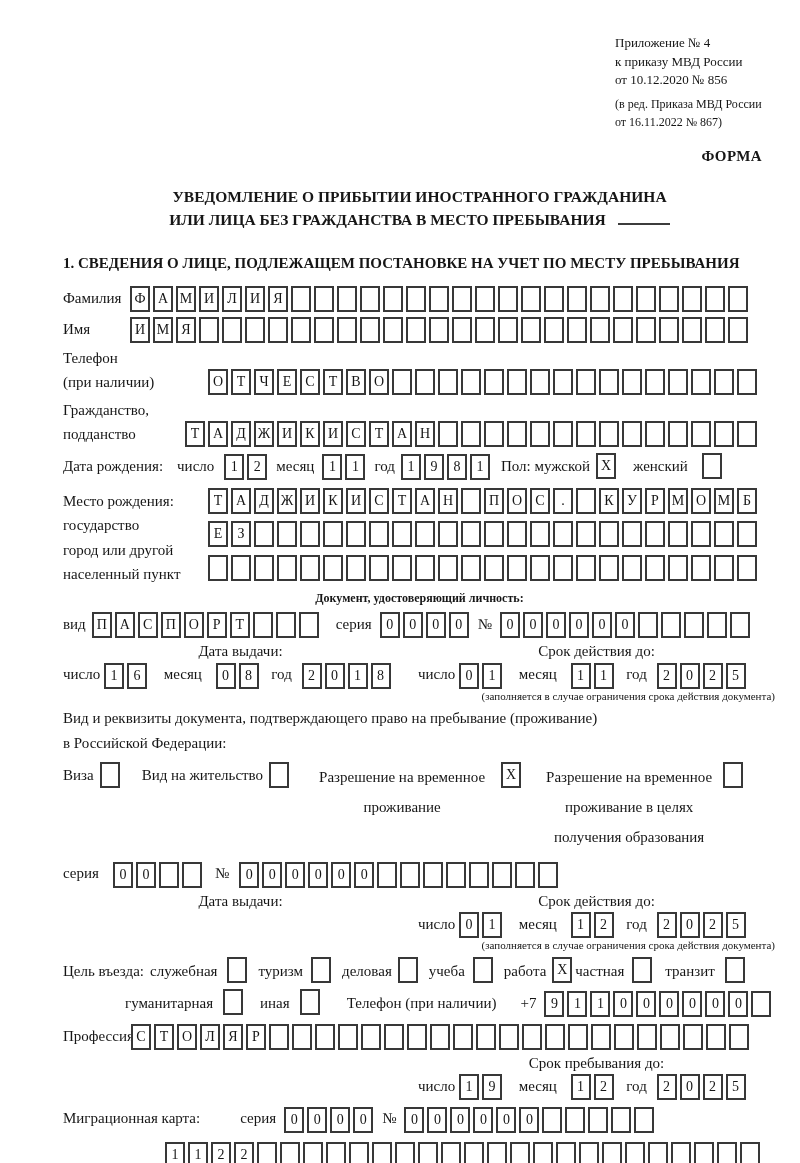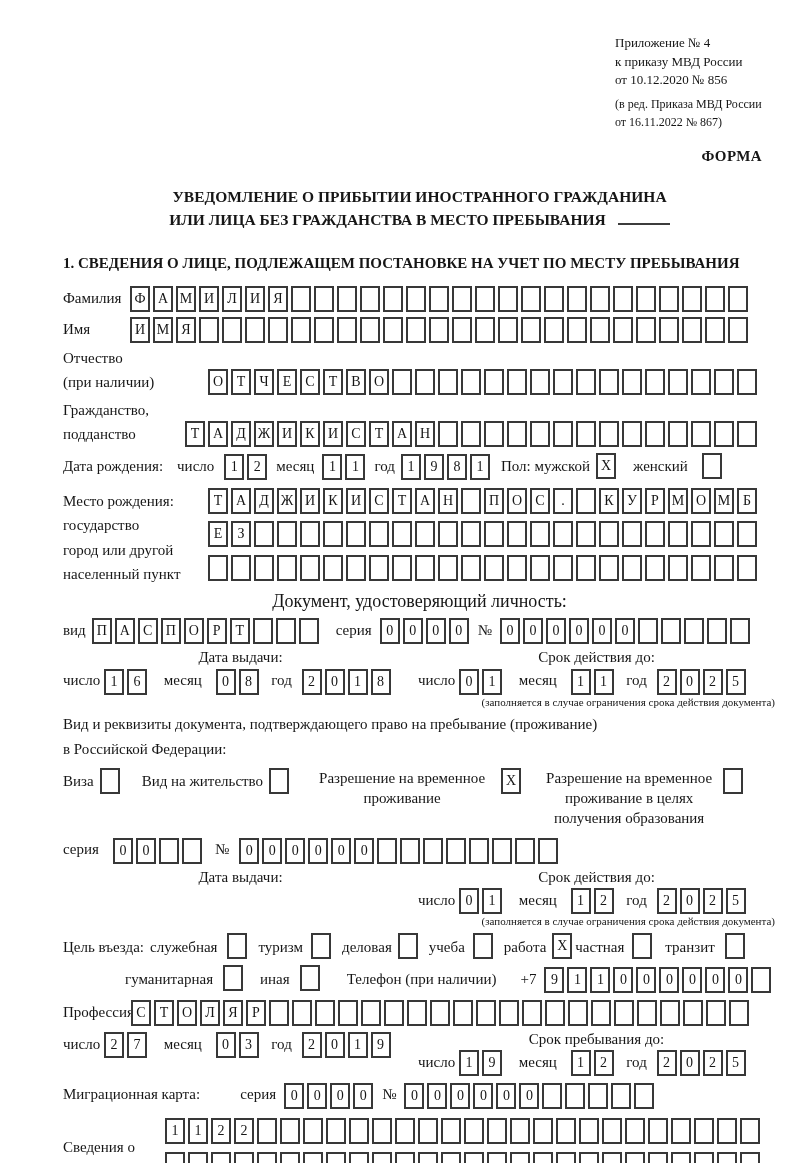--- a/index.html
+++ b/index.html
@@ -34,33 +34,33 @@
     display:inline-block; width:20px; height:26px; border:2px solid #383838;
     margin-right:3px; text-align:center; line-height:21px; font-size:14px;
     vertical-align:middle; background:#fff;
   }
   .cb { flex:none; }
   .blockrows .cells { display:block; margin-bottom:6px; }
 
   .ml6{margin-left:6px;} .ml8{margin-left:8px;} .ml10{margin-left:10px;}
   .ml14{margin-left:14px;} .ml18{margin-left:6px;} .ml24{margin-left:24px;} .mr22{margin-right:22px;}
 
-  .center-bold { text-align:center; font-weight:normal; font-size:18px; margin:4px 0 5px 0; }
+  .center-bold { text-align:center; font-weight:bold; font-size:12px; margin:4px 0 5px 0; }
 
   
   .dates { display:flex; margin-top:5px; margin-bottom:2px; }
   .dcol { width:355px; flex:none; }
   .dcol.right { width:357px; }
   .dhead { text-align:center; margin-bottom:1px; }
   .dline { white-space:nowrap; line-height:27px; }
   .dnote { font-size:11px; margin-top:1px; text-align:right; white-space:nowrap; }
 
   
   .opts { display:flex; align-items:flex-start; margin-top:6px; margin-bottom:8px; }
-  .opt-multi { text-align:center; line-height:20px; }
+  .opt-multi { text-align:center; line-height:30px; }
   .wm185 { width:182px; } .wm190 { width:172px; }
 
   .purpose .lbl { line-height:29px; }
 </style>
 </head>
 <body>
 
 <div class="page">
 
   <div class="hdr">
@@ -86,21 +86,21 @@
     <div class="cells"><span class="cell">Ф</span><span class="cell">А</span><span class="cell">М</span><span class="cell">И</span><span class="cell">Л</span><span class="cell">И</span><span class="cell">Я</span><span class="cell"></span><span class="cell"></span><span class="cell"></span><span class="cell"></span><span class="cell"></span><span class="cell"></span><span class="cell"></span><span class="cell"></span><span class="cell"></span><span class="cell"></span><span class="cell"></span><span class="cell"></span><span class="cell"></span><span class="cell"></span><span class="cell"></span><span class="cell"></span><span class="cell"></span><span class="cell"></span><span class="cell"></span><span class="cell"></span></div>
   </div>
 
   <div class="frow">
     <div class="lbl w67">Имя</div>
     <div class="cells"><span class="cell">И</span><span class="cell">М</span><span class="cell">Я</span><span class="cell"></span><span class="cell"></span><span class="cell"></span><span class="cell"></span><span class="cell"></span><span class="cell"></span><span class="cell"></span><span class="cell"></span><span class="cell"></span><span class="cell"></span><span class="cell"></span><span class="cell"></span><span class="cell"></span><span class="cell"></span><span class="cell"></span><span class="cell"></span><span class="cell"></span><span class="cell"></span><span class="cell"></span><span class="cell"></span><span class="cell"></span><span class="cell"></span><span class="cell"></span><span class="cell"></span></div>
   </div>
 
   <div class="frow">
     <div class="stack w145">
-      <div>Отчество</div>
+      <div>Телефон</div>
       <div>(при наличии)</div>
     </div>
     <div class="cells"><span class="cell">О</span><span class="cell">Т</span><span class="cell">Ч</span><span class="cell">Е</span><span class="cell">С</span><span class="cell">Т</span><span class="cell">В</span><span class="cell">О</span><span class="cell"></span><span class="cell"></span><span class="cell"></span><span class="cell"></span><span class="cell"></span><span class="cell"></span><span class="cell"></span><span class="cell"></span><span class="cell"></span><span class="cell"></span><span class="cell"></span><span class="cell"></span><span class="cell"></span><span class="cell"></span><span class="cell"></span><span class="cell"></span></div>
   </div>
 
   <div class="frow">
     <div class="stack w122">
       <div>Гражданство,</div>
       <div>подданство</div>
     </div>
@@ -239,28 +239,20 @@
     <span class="cells ml8"><span class="cell">9</span><span class="cell">1</span><span class="cell">1</span><span class="cell">0</span><span class="cell">0</span><span class="cell">0</span><span class="cell">0</span><span class="cell">0</span><span class="cell">0</span><span class="cell"></span></span>
   </div>
 
   <div class="frow" style="margin-top:4px;">
     <div class="lbl w67" style="width:68px;">Профессия</div>
     <div class="cells"><span class="cell">С</span><span class="cell">Т</span><span class="cell">О</span><span class="cell">Л</span><span class="cell">Я</span><span class="cell">Р</span><span class="cell"></span><span class="cell"></span><span class="cell"></span><span class="cell"></span><span class="cell"></span><span class="cell"></span><span class="cell"></span><span class="cell"></span><span class="cell"></span><span class="cell"></span><span class="cell"></span><span class="cell"></span><span class="cell"></span><span class="cell"></span><span class="cell"></span><span class="cell"></span><span class="cell"></span><span class="cell"></span><span class="cell"></span><span class="cell"></span><span class="cell"></span></div>
   </div>
 
   <div class="dates">
     <div class="dcol">
-      <div class="dline">
-        <span>число</span>
-        <span class="cells"><span class="cell">2</span><span class="cell">7</span></span>
-        <span class="ml10">месяц</span>
-        <span class="cells ml10"><span class="cell">0</span><span class="cell">3</span></span>
-        <span class="ml6">год</span>
-        <span class="cells ml6"><span class="cell">2</span><span class="cell">0</span><span class="cell">1</span><span class="cell">9</span></span>
-      </div>
     </div>
     <div class="dcol right">
       <div class="dhead">Срок пребывания до:</div>
       <div class="dline">
         <span>число</span>
         <span class="cells"><span class="cell">1</span><span class="cell">9</span></span>
         <span class="ml10">месяц</span>
         <span class="cells ml10"><span class="cell">1</span><span class="cell">2</span></span>
         <span class="ml6">год</span>
         <span class="cells ml6"><span class="cell">2</span><span class="cell">0</span><span class="cell">2</span><span class="cell">5</span></span>

